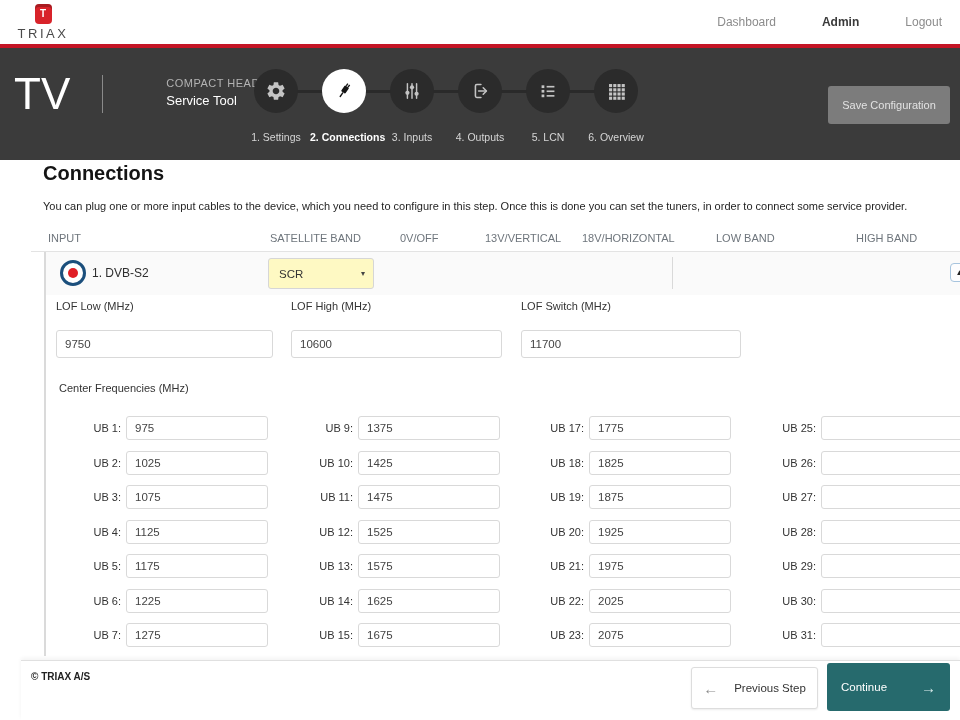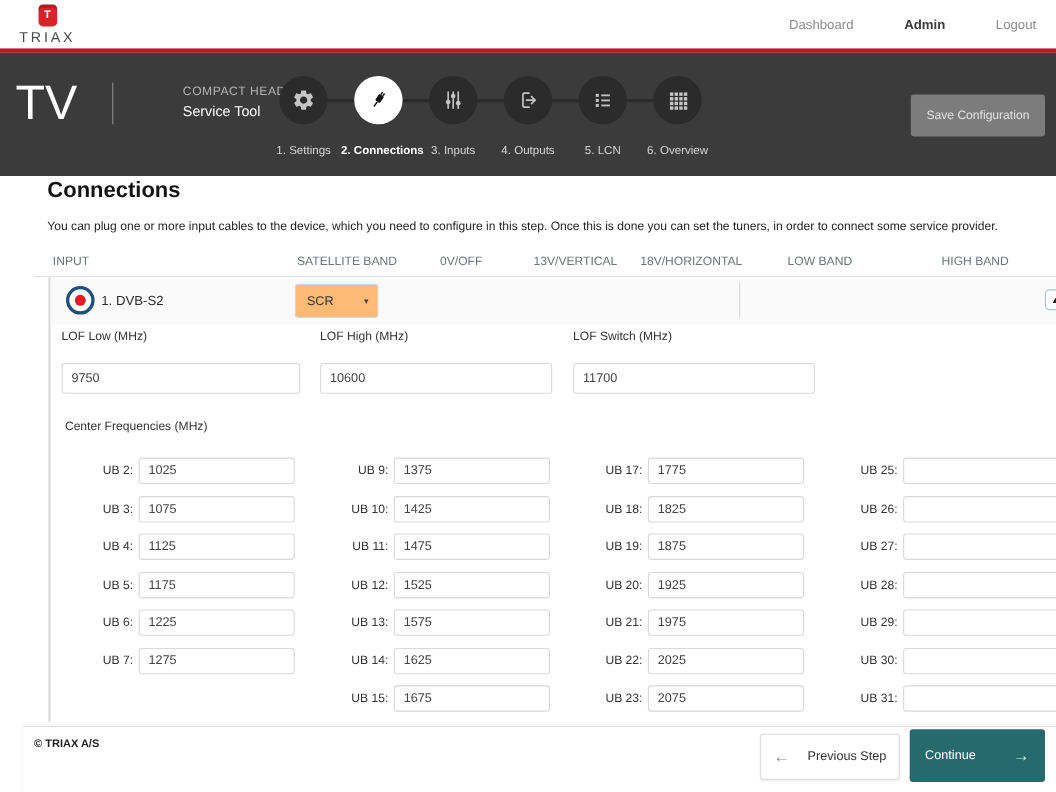--- a/index.html
+++ b/index.html
@@ -41,21 +41,21 @@
   .page-title { position:absolute; left:12px; top:2px; font-size:20px; font-weight:bold; color:#141414; }
   .page-desc { position:absolute; left:12px; top:40px; font-size:11px; color:#1f1f1f; }
   .table-header { position:absolute; left:0; right:0; top:66px; height:26px; border-bottom:1px solid #e3e3e3; }
   .th { position:absolute; top:6px; font-size:11px; color:#6e757c; }
 
   .panel { position:absolute; left:13px; top:92px; width:935px; height:404px; border-left:2px solid #dadada; }
   .row1 { position:absolute; left:0; top:0; right:0; height:43px; background:#fafafa; }
   .radio { position:absolute; left:14px; top:8px; width:26px; height:26px; border:3px solid #1b4f7c; border-radius:50%; background:#fff; cursor:pointer; }
   .radio-dot { position:absolute; left:50%; top:50%; width:10px; height:10px; margin:-5px 0 0 -5px; background:#e01e25; border-radius:50%; }
   .row-label { position:absolute; left:46px; top:14px; font-size:12px; color:#2e2e2e; }
-  .band-select { position:absolute; left:222px; top:6px; width:76px; height:31px; background:#fdba74; border:1px solid #d6d6d6; border-radius:3px; display:flex; align-items:center; justify-content:space-between; padding:0 8px 0 10px; font-size:11.5px; color:#333; cursor:pointer; }
+  .band-select { position:absolute; left:222px; top:6px; width:106px; height:31px; background:#fef9c3; border:1px solid #d6d6d6; border-radius:3px; display:flex; align-items:center; justify-content:space-between; padding:0 8px 0 10px; font-size:11.5px; color:#333; cursor:pointer; }
   .caret { font-size:8px; color:#444; }
   .row-divider { position:absolute; left:626px; top:5px; width:1px; height:32px; background:#d9d9d9; }
   .collapse-btn { position:absolute; left:904px; top:11px; width:19px; height:19px; border:1px solid #a7c4de; border-radius:4px; background:#fdfdfe; font-size:8px; color:#222; display:flex; align-items:center; justify-content:center; cursor:pointer; }
 
   .lof-label { position:absolute; top:48px; font-size:11px; color:#333; }
   .lof-input, .ub-input { border:1px solid #d9d9d9; border-radius:3px; font-size:11.5px; color:#444; padding:0 8px; font-family:inherit; background:#fff; }
   .lof-input { position:absolute; top:78px; height:28px; }
   .cf-label { position:absolute; left:13px; top:130px; font-size:11px; color:#333; }
   .ub-grid { position:absolute; left:0; top:164px; right:0; bottom:0; }
   .ub-col { position:absolute; top:0; display:flex; flex-direction:column; gap:10.5px; }
@@ -222,20 +222,24 @@
     <div class="lof-label" style="left:245px">LOF High (MHz)</div>
     <div class="lof-label" style="left:475px">LOF Switch (MHz)</div>
     <input class="lof-input" style="left: 10px; width: 217px;" type="text" value="9750">
     <input class="lof-input" style="left: 245px; width: 211px;" type="text" value="10600">
     <input class="lof-input" style="left: 475px; width: 220px;" type="text" value="11700">
 
     <div class="cf-label">Center Frequencies (MHz)</div>
     <div class="ub-grid">
         <div class="ub-col" style="left: 13px;">
           <div class="ub-row">
+            <span class="ub-label">UB 1:</span>
+            <input type="text" class="ub-input" value="975" style="">
+          </div>
+          <div class="ub-row">
             <span class="ub-label">UB 2:</span>
             <input type="text" class="ub-input" value="1025" style="">
           </div>
           <div class="ub-row">
             <span class="ub-label">UB 3:</span>
             <input type="text" class="ub-input" value="1075" style="">
           </div>
           <div class="ub-row">
             <span class="ub-label">UB 4:</span>
             <input type="text" class="ub-input" value="1125" style="">

